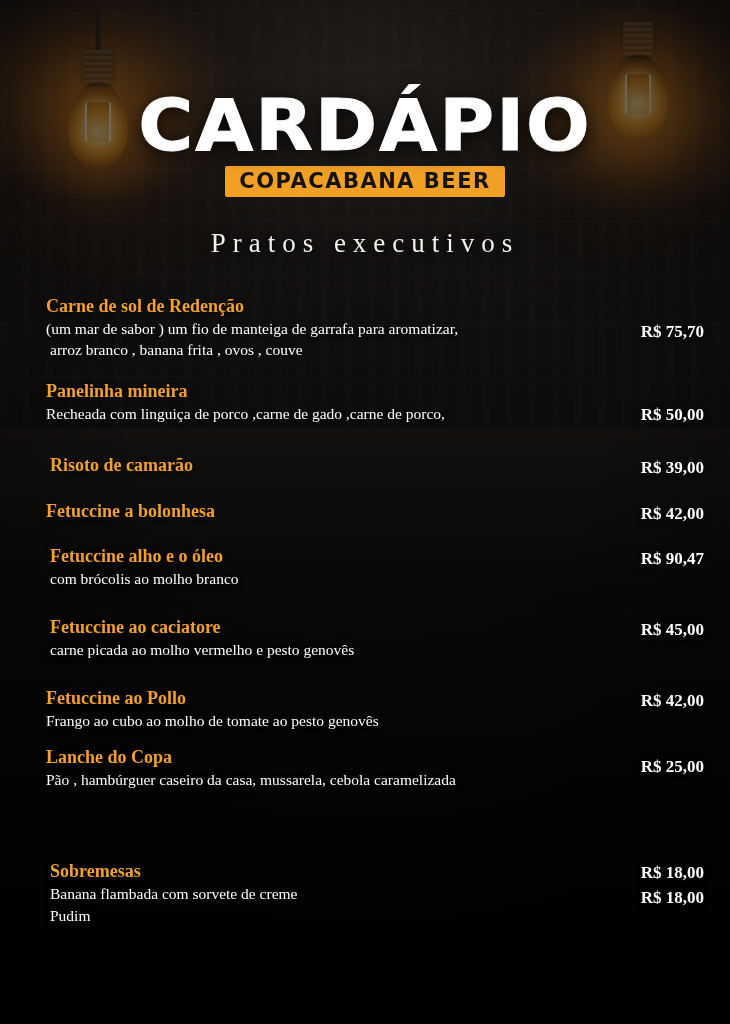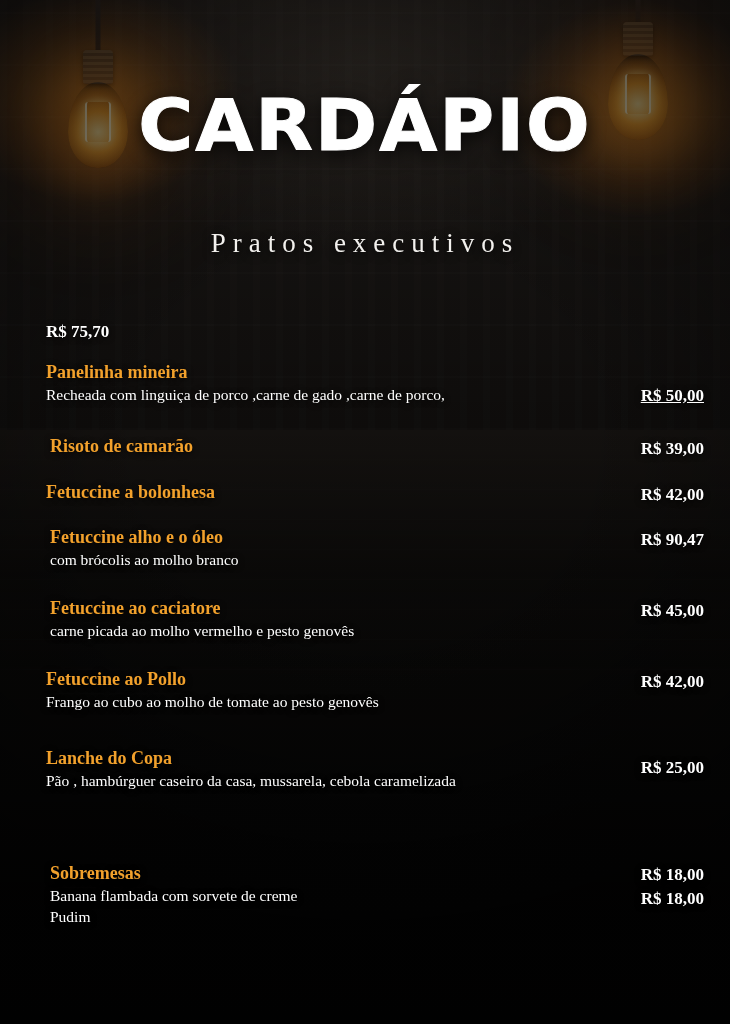--- a/index.html
+++ b/index.html
@@ -201,36 +201,42 @@
     <div class="bulb-cap" style="top:22px;"></div>
     <div class="bulb-glass" style="top:54px;">
       <div class="filament"></div>
     </div>
   </div>
 
   <div class="bg-vignette"></div>
 
   <div class="header">
     <div class="logo-title">CARDÁPIO</div>
+    <div class="logo-sub">COPACABANA BEER</div>
   </div>
 
   <div class="section-title">Pratos  executivos</div>
 
   <div class="menu">
 
     <div class="item">
+      <div class="item-texts">
+        <div class="item-name">Carne de sol de Redenção</div>
+        <div class="item-desc">(um mar de sabor ) um fio de manteiga de garrafa para aromatizar,</div>
+        <div class="item-desc indent-1">arroz branco , banana frita , ovos , couve</div>
+      </div>
       <div class="item-price" style="padding-top:26px;">R$ 75,70</div>
     </div>
 
     <div class="item" style="margin-top:20px;">
       <div class="item-texts">
         <div class="item-name">Panelinha mineira</div>
         <div class="item-desc">Recheada com linguiça de porco ,carne de gado ,carne de porco,</div>
       </div>
-      <div class="item-price" style="padding-top:24px;text-decoration:underline;">R$ 50,00</div>
+      <div class="item-price" style="padding-top:24px;">R$ 50,00</div>
     </div>
 
     <div class="item" style="margin-top:30px;">
       <div class="item-texts indent-1">
         <div class="item-name">Risoto de camarão</div>
       </div>
       <div class="item-price">R$ 39,00</div>
     </div>
 
     <div class="item" style="margin-top:23px;">
@@ -257,21 +263,21 @@
     </div>
 
     <div class="item" style="margin-top:27px;">
       <div class="item-texts">
         <div class="item-name">Fetuccine ao Pollo</div>
         <div class="item-desc">Frango ao cubo ao molho de tomate ao pesto genovês</div>
       </div>
       <div class="item-price">R$ 42,00</div>
     </div>
 
-    <div class="item" style="margin-top:36px;">
+    <div class="item" style="margin-top:16px;">
       <div class="item-texts">
         <div class="item-name">Lanche do Copa</div>
         <div class="item-desc">Pão , hambúrguer caseiro da casa, mussarela,  cebola caramelizada</div>
       </div>
       <div class="item-price" style="padding-top:10px;">R$ 25,00</div>
     </div>
 
     <div class="spacer-lg"></div>
 
     <div class="item" style="margin-top:30px;">

